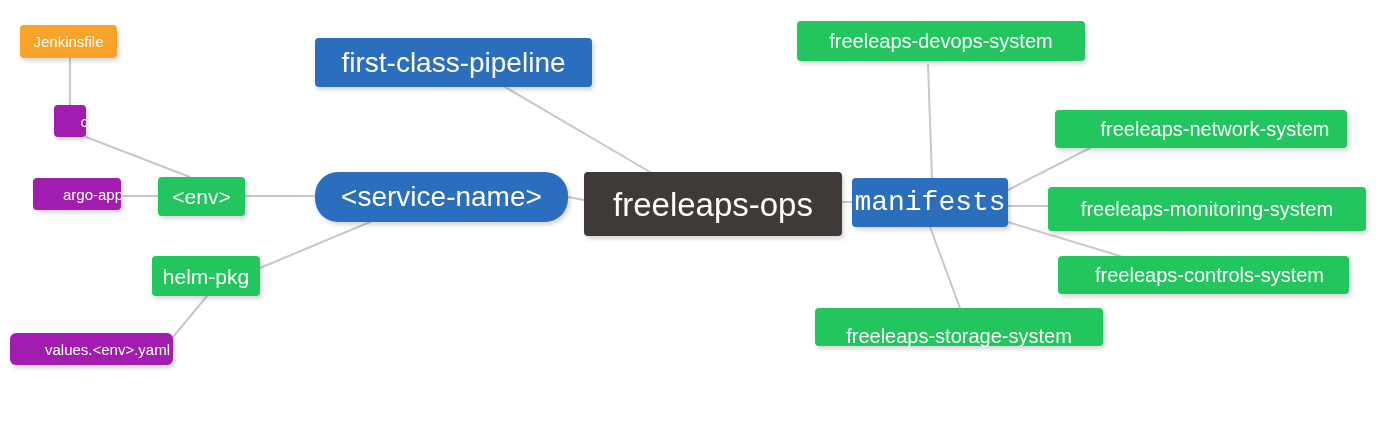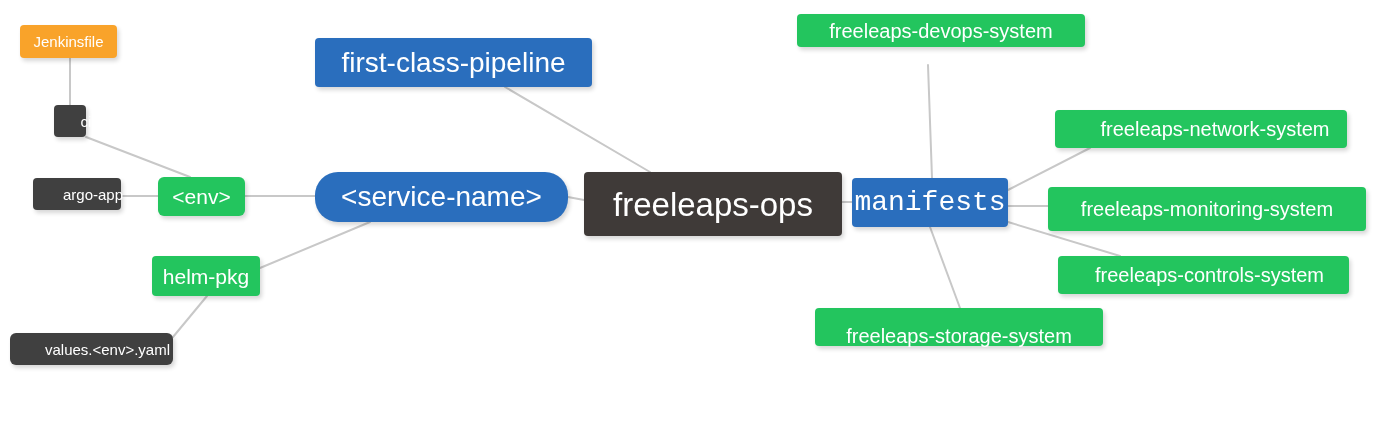--- a/index.html
+++ b/index.html
@@ -38,21 +38,21 @@
     user-select:none;
   }
   .node-label{
     display:block;
     white-space:nowrap;
   }
   .n-root{ background:#3f3a38; }
   .n-blue{ background:#2a6ebd; }
   .n-green{ background:#23c55e; }
   .n-orange{ background:#f9a32a; }
-  .n-red{ background:#404040;padding-left:32px; }
+  .n-red{ background:#a21caf;padding-left:32px; }
 </style>
 </head>
 <body>
 
 <div id="canvas">
   <svg id="edge-layer" width="1390" height="421" viewBox="0 0 1390 421">
       <line x1="70" y1="58" x2="70" y2="105" stroke="#c8c8c8" stroke-width="2" stroke-linecap="round"></line>
       <line x1="86" y1="137" x2="190" y2="177" stroke="#c8c8c8" stroke-width="2" stroke-linecap="round"></line>
       <line x1="121" y1="196" x2="158" y2="196" stroke="#c8c8c8" stroke-width="2" stroke-linecap="round"></line>
       <line x1="245" y1="196" x2="315" y2="196" stroke="#c8c8c8" stroke-width="2" stroke-linecap="round"></line>
@@ -70,42 +70,42 @@
   <div id="node-layer">
       <div class="node n-orange" style="left: 20px; top: 25px; width: 97px; height: 33px; font-size: 15px;">
         <span class="node-label">Jenkinsfile</span>
       </div>
       <div class="node n-red" style="left: 54px; top: 105px; width: 32px; height: 32px; font-size: 15px;">
         <span class="node-label">ci</span>
       </div>
       <div class="node n-red" style="left: 33px; top: 178px; width: 88px; height: 32px; font-size: 15px;">
         <span class="node-label">argo-app</span>
       </div>
-      <div class="node n-green" style="left: 158px; top: 177px; width: 87px; height: 39px; font-size: 21px; border-radius: 6px;">
+      <div class="node n-green" style="left: 158px; top: 177px; width: 87px; height: 39px; font-size: 21px;">
         <span class="node-label">&lt;env&gt;</span>
       </div>
       <div class="node n-green" style="left: 152px; top: 256px; width: 108px; height: 40px; font-size: 21px;">
         <span class="node-label">helm-pkg</span>
       </div>
       <div class="node n-red" style="left: 10px; top: 333px; width: 163px; height: 32px; font-size: 15px; border-radius: 6px;">
         <span class="node-label">values.&lt;env&gt;.yaml</span>
       </div>
       <div class="node n-blue" style="left: 315px; top: 38px; width: 277px; height: 49px; font-size: 28px;">
         <span class="node-label">first-class-pipeline</span>
       </div>
       <div class="node n-blue" style="left: 315px; top: 172px; width: 253px; height: 50px; font-size: 28px; border-radius: 23px;">
         <span class="node-label">&lt;service-name&gt;</span>
       </div>
       <div class="node n-root" style="left: 584px; top: 172px; width: 258px; height: 64px; font-size: 33px;">
         <span class="node-label">freeleaps-ops</span>
       </div>
       <div class="node n-blue" style="left: 852px; top: 178px; width: 156px; height: 49px; font-size: 28px; font-family: Liberation Mono, monospace;">
         <span class="node-label">manifests</span>
       </div>
-      <div class="node n-green" style="left: 797px; top: 14px; width: 288px; height: 33px; font-size: 20px;">
+      <div class="node n-green" style="left: 797px; top: 21px; width: 288px; height: 40px; font-size: 20px;">
         <span class="node-label">freeleaps-devops-system</span>
       </div>
       <div class="node n-green" style="left: 1055px; top: 110px; width: 292px; height: 38px; font-size: 20px; padding-left: 28px;">
         <span class="node-label">freeleaps-network-system</span>
       </div>
       <div class="node n-green" style="left: 1048px; top: 187px; width: 318px; height: 44px; font-size: 20px;">
         <span class="node-label">freeleaps-monitoring-system</span>
       </div>
       <div class="node n-green" style="left: 1058px; top: 256px; width: 291px; height: 38px; font-size: 20px; padding-left: 12px;">
         <span class="node-label">freeleaps-controls-system</span>

